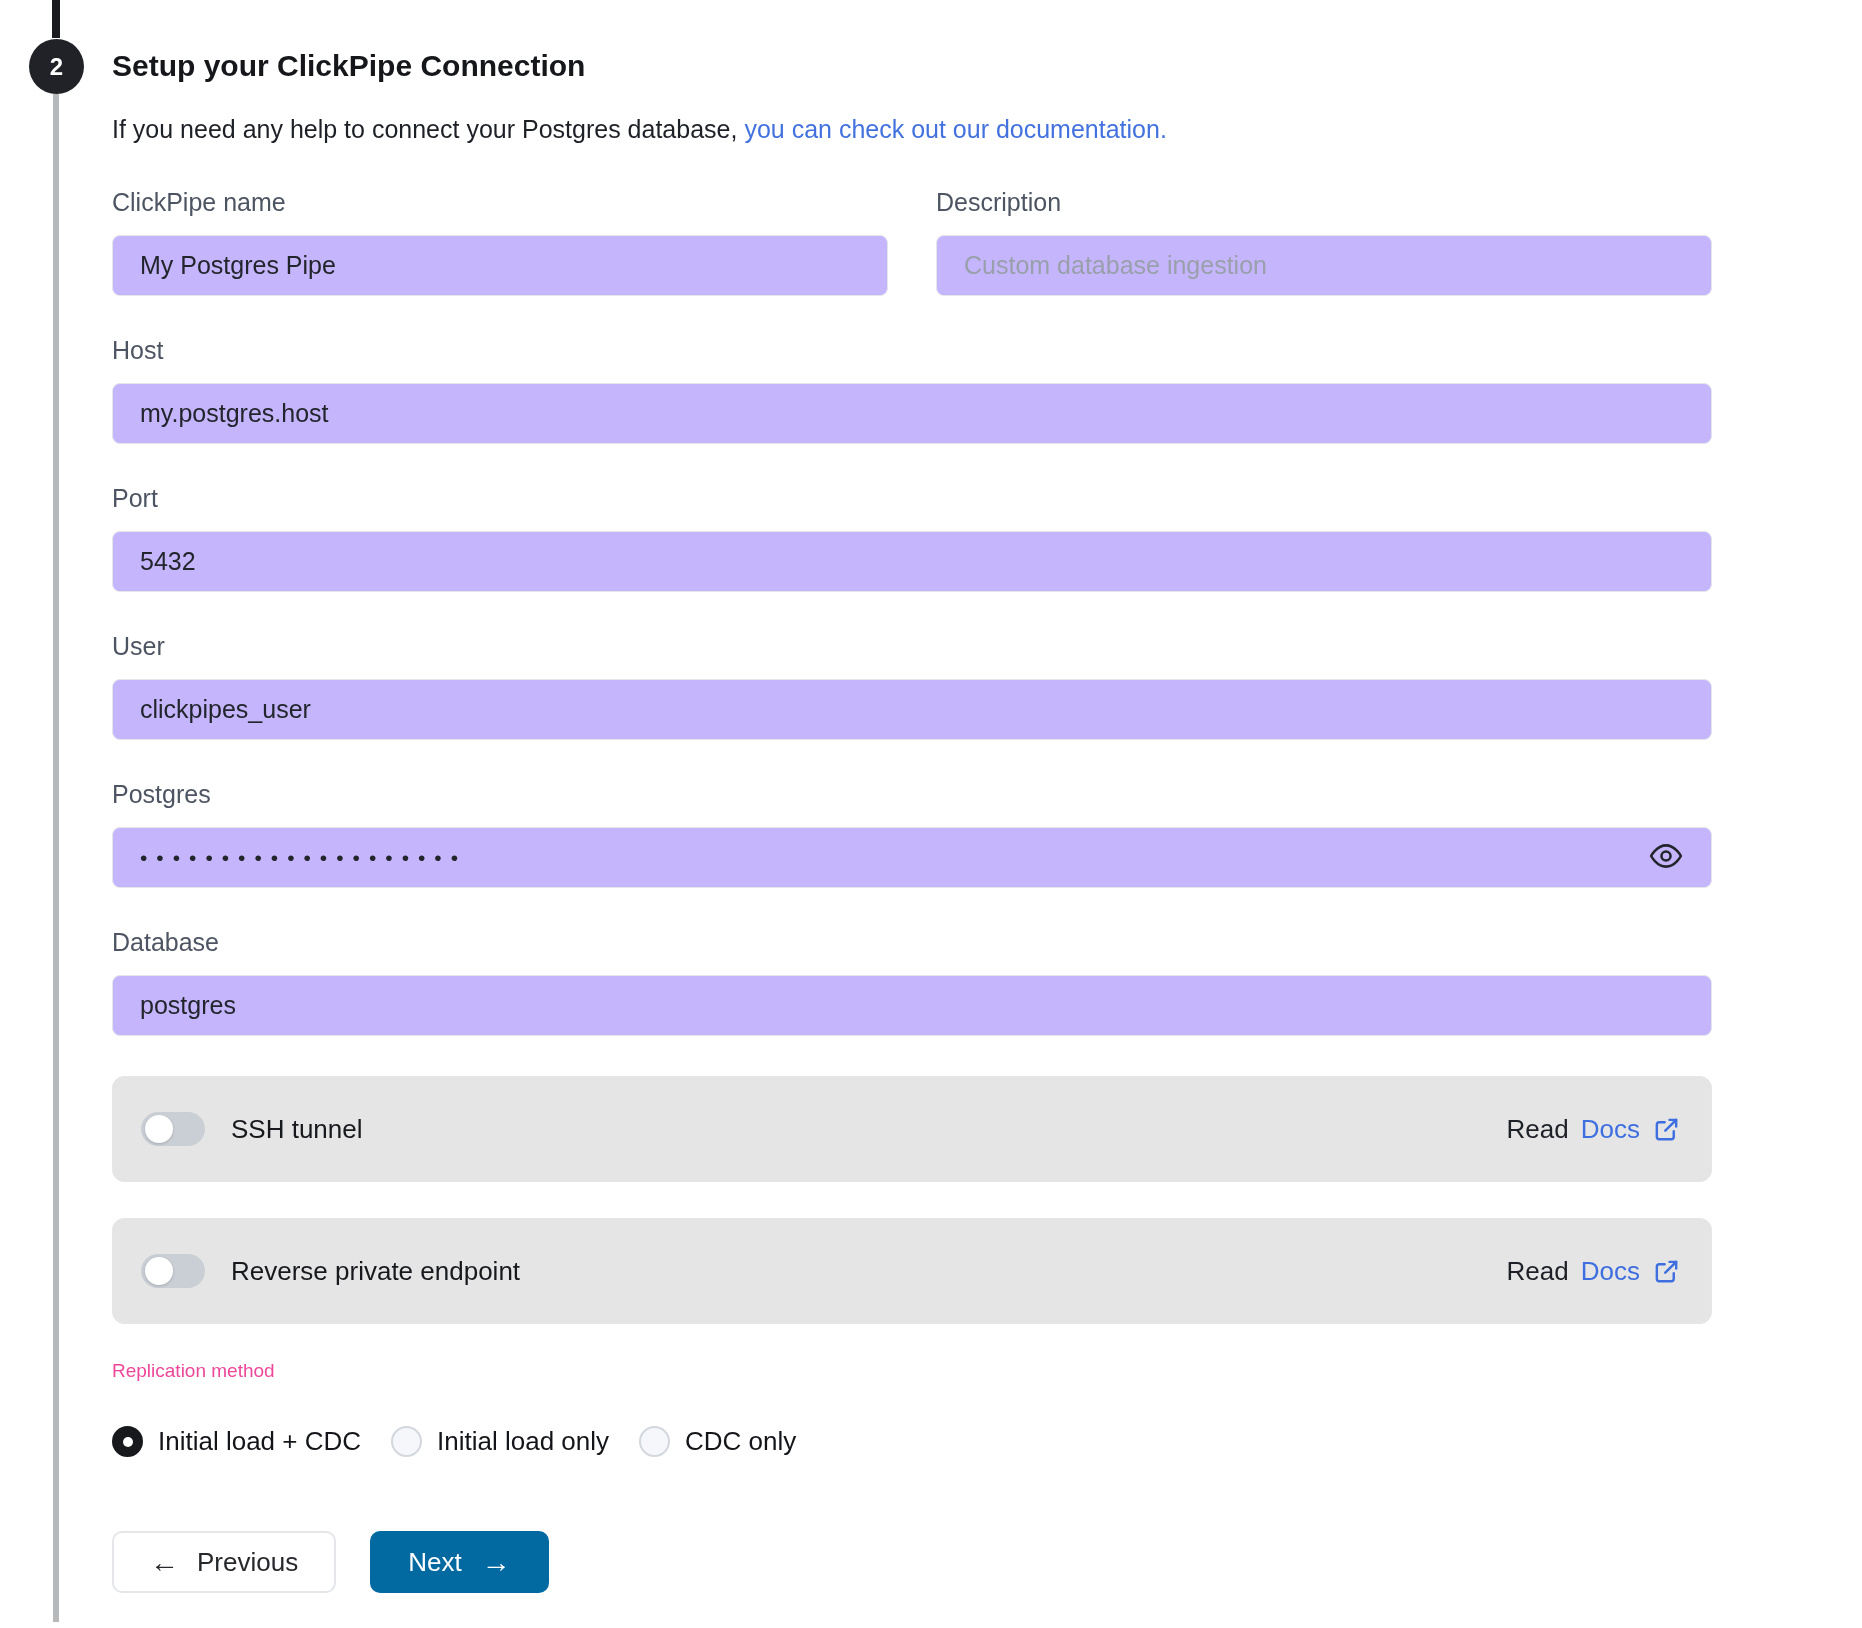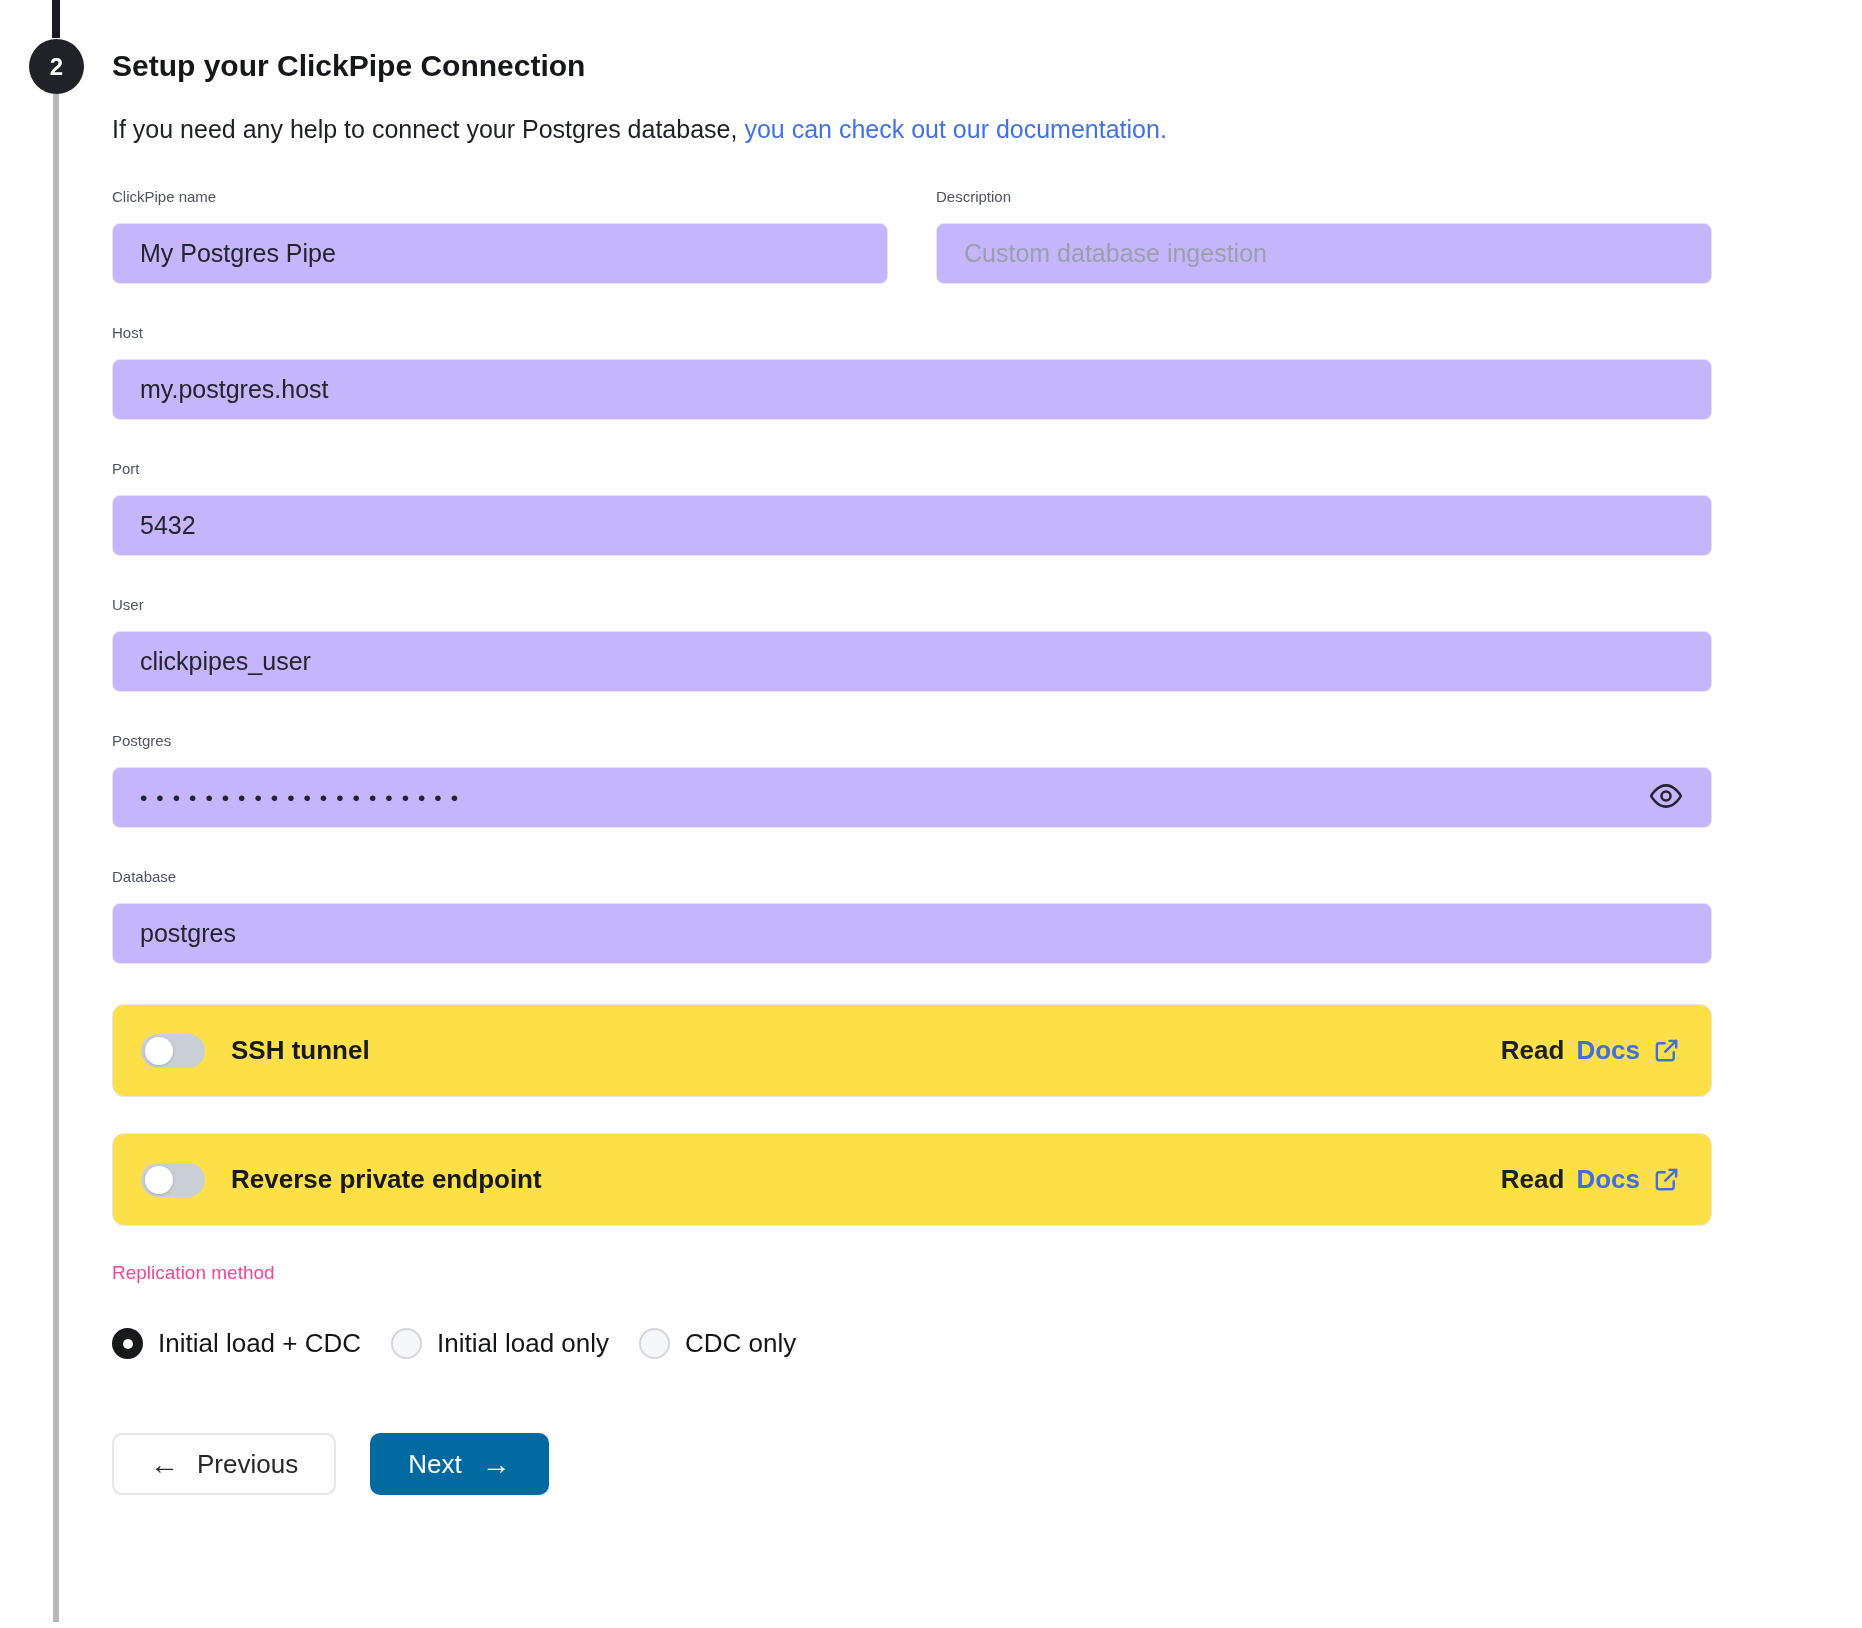--- a/index.html
+++ b/index.html
@@ -46,21 +46,21 @@
   }
   .subtitle .doc-link { color: #4372de; cursor: pointer; }
 
   
   .form { margin-top: 42px; }
   .row-two { display: flex; gap: 48px; }
   .row-two .field-group { flex: 1; }
   .field-group { margin-bottom: 40px; }
   .field-label {
     display: block;
-    font-size: 15px; font-weight: 500; color: #4d5462;
+    font-size: 25px; font-weight: 500; color: #4d5462;
     margin-bottom: 18px;
   }
   .text-input {
     width: 100%; height: 61px;
     background: #c4b5fd;
     border: 1.5px solid #e3e5eb;
     border-radius: 8px;
     padding: 0 27px;
     font-family: "Liberation Sans", sans-serif;
     font-size: 25px; color: #22252b;
@@ -76,28 +76,27 @@
     transform: translateY(-50%);
     width: 40px; height: 40px;
     background: transparent; border: none; cursor: pointer;
     display: flex; align-items: center; justify-content: center;
     color: #22252b; padding: 0;
   }
   .eye-button svg { width: 34px; height: 34px; }
 
   
   .toggle-card {
-    height: 93px;
+    height: 106px;
     border: 1.5px solid #e4e6ea;
     border-radius: 12px;
-    background: #fde047;
+    background: #e5e5e5;
     display: flex; align-items: center; justify-content: space-between;
     padding: 0 30px 0 28px;
     margin-bottom: 36px;
-    font-weight: bold;
   }
   .toggle-left { display: flex; align-items: center; gap: 26px; }
   .toggle {
     width: 64px; height: 34px; border-radius: 17px;
     background: #cacfd6; position: relative; cursor: pointer;
     flex: none;
   }
   .toggle .knob {
     position: absolute; left: 4px; top: 3px;
     width: 28px; height: 28px; border-radius: 50%;

